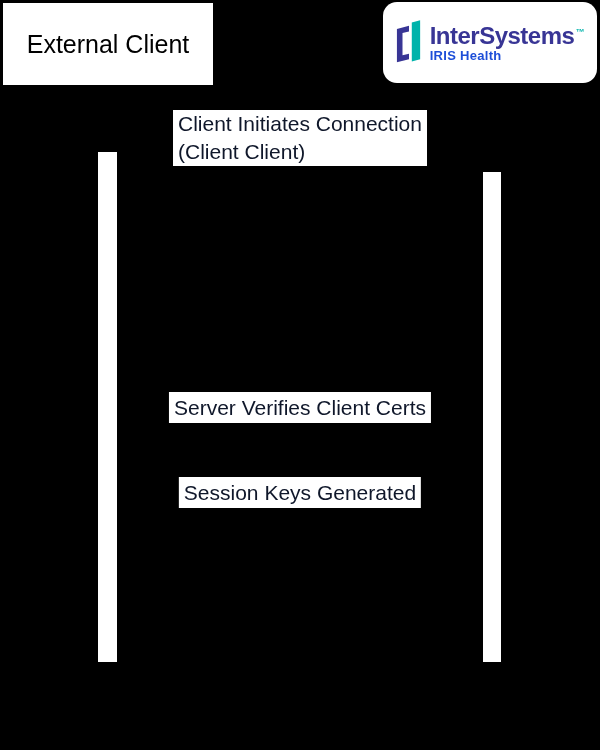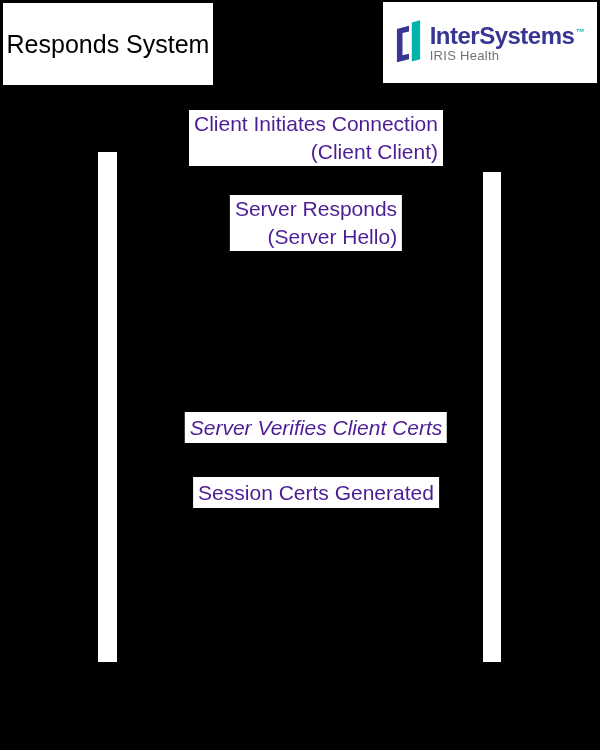--- a/index.html
+++ b/index.html
@@ -5,51 +5,51 @@
   html,body{margin:0;padding:0;background:#000;}
   .canvas{
     position:relative;width:600px;height:750px;background:#000000;
     font-family:"Liberation Sans",sans-serif;overflow:hidden;
   }
   .actor{
     position:absolute;background:#ffffff;color:#000000;
     display:flex;align-items:center;justify-content:center;
   }
   .actor-left{left:3px;top:3px;width:210px;height:82px;font-size:25px;}
-  .actor-right{left:383px;top:2px;width:214px;height:81px;}
+  .actor-right{left:383px;top:2px;width:214px;height:81px;border-radius:14px;}
   .logo{display:flex;align-items:center;gap:8px;}
   .logo-mark{width:26px;height:48px;display:block;}
   .logo-text{display:flex;flex-direction:column;line-height:1.05;}
   .brand-line{white-space:nowrap;}
   .brand{font-weight:700;font-size:24px;color:#383595;letter-spacing:-0.5px;}
   .tm{font-size:9px;color:#00b3ab;font-weight:700;position:relative;top:-9px;margin-left:1px;}
-  .product{font-weight:400;font-size:13px;color:#737373;letter-spacing:0.3px;margin-top:1px;}
+  .product{font-weight:700;font-size:13px;color:#1d4ed8;letter-spacing:0.3px;margin-top:1px;}
   .bar{position:absolute;background:#ffffff;}
   .bar-left{left:98px;top:152px;width:19px;height:510px;}
   .bar-right{left:483px;top:172px;width:18px;height:490px;}
   .msg{
     position:absolute;left:300px;transform:translateX(-50%);
-    background:#ffffff;color:#4c1d95;font-size:21px;line-height:28px;
-    text-align:right;white-space:nowrap;padding:0 5px;margin-left:16px;
+    background:#ffffff;color:#0f172a;font-size:21px;line-height:28px;
+    text-align:left;white-space:nowrap;padding:0 5px;
   }
   .msg span{display:block;}
   .m1{top:110px;}
   .m2{top:195px;}
   .m3{top:307px;line-height:31px;}
-  .m4{top:412px;line-height:31px;font-style:italic;}
+  .m4{top:392px;line-height:31px;}
   .m5{top:477px;line-height:31px;}
   .m6{top:562px;line-height:31px;}
 </style>
 </head>
 <body>
 
 <div class="canvas">
 
   <div class="actor actor-left">
-    <span>Responds System</span>
+    <span>External Client</span>
   </div>
 
   <div class="actor actor-right">
     <div class="logo">
       <svg class="logo-mark" viewBox="0 0 28 50" xmlns="http://www.w3.org/2000/svg" aria-hidden="true">
         <path d="M1 9.8 L14 6.5 L14 12.5 L7 14.3 L7 38.3 L14 36.5 L14 42.5 L1 45.8 Z" fill="#383595"></path>
         <path d="M17 2.8 L26 0.5 L26 42.5 L17 44.8 Z" fill="#00b3ab"></path>
       </svg>
       <div class="logo-text">
         <div class="brand-line">
@@ -61,28 +61,24 @@
   </div>
 
   <div class="bar bar-left"></div>
   <div class="bar bar-right"></div>
 
   <div class="msg m1">
     <span>Client Initiates Connection</span>
     <span>(Client Client)</span>
   </div>
 
-  <div class="msg m2">
-    <span>Server Responds</span>
-    <span>(Server Hello)</span>
-  </div>
 
 
   <div class="msg m4">
     <span>Server Verifies Client Certs</span>
   </div>
 
   <div class="msg m5">
-    <span>Session Certs Generated</span>
+    <span>Session Keys Generated</span>
   </div>
 
 
 </div>
 
 </body></html>

